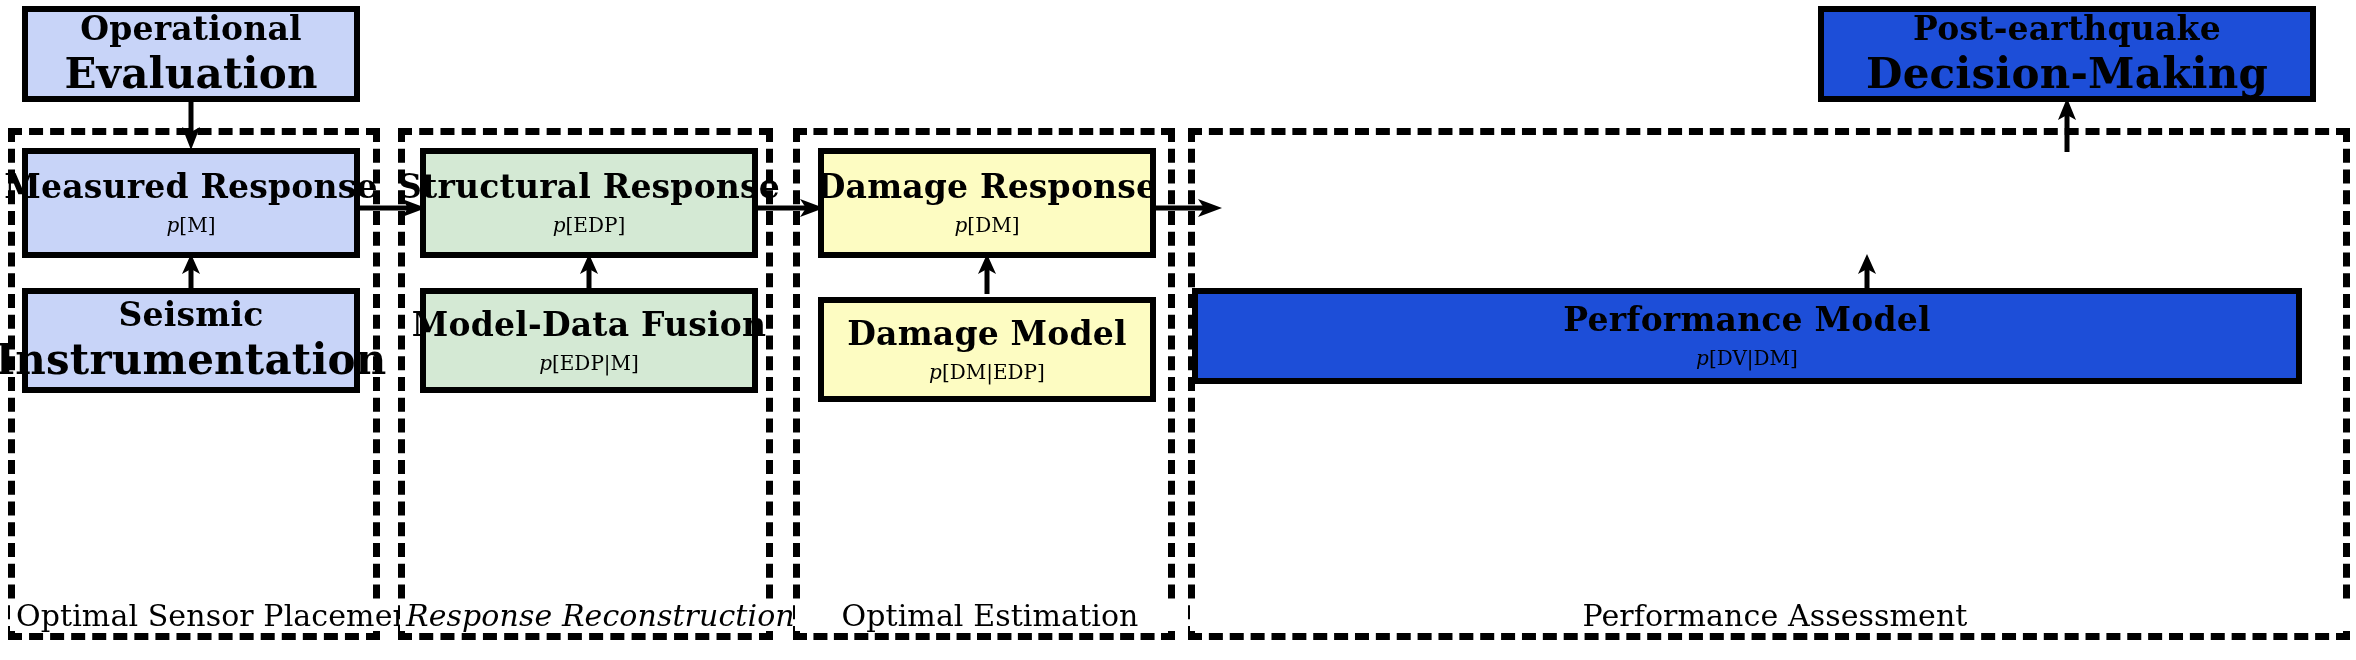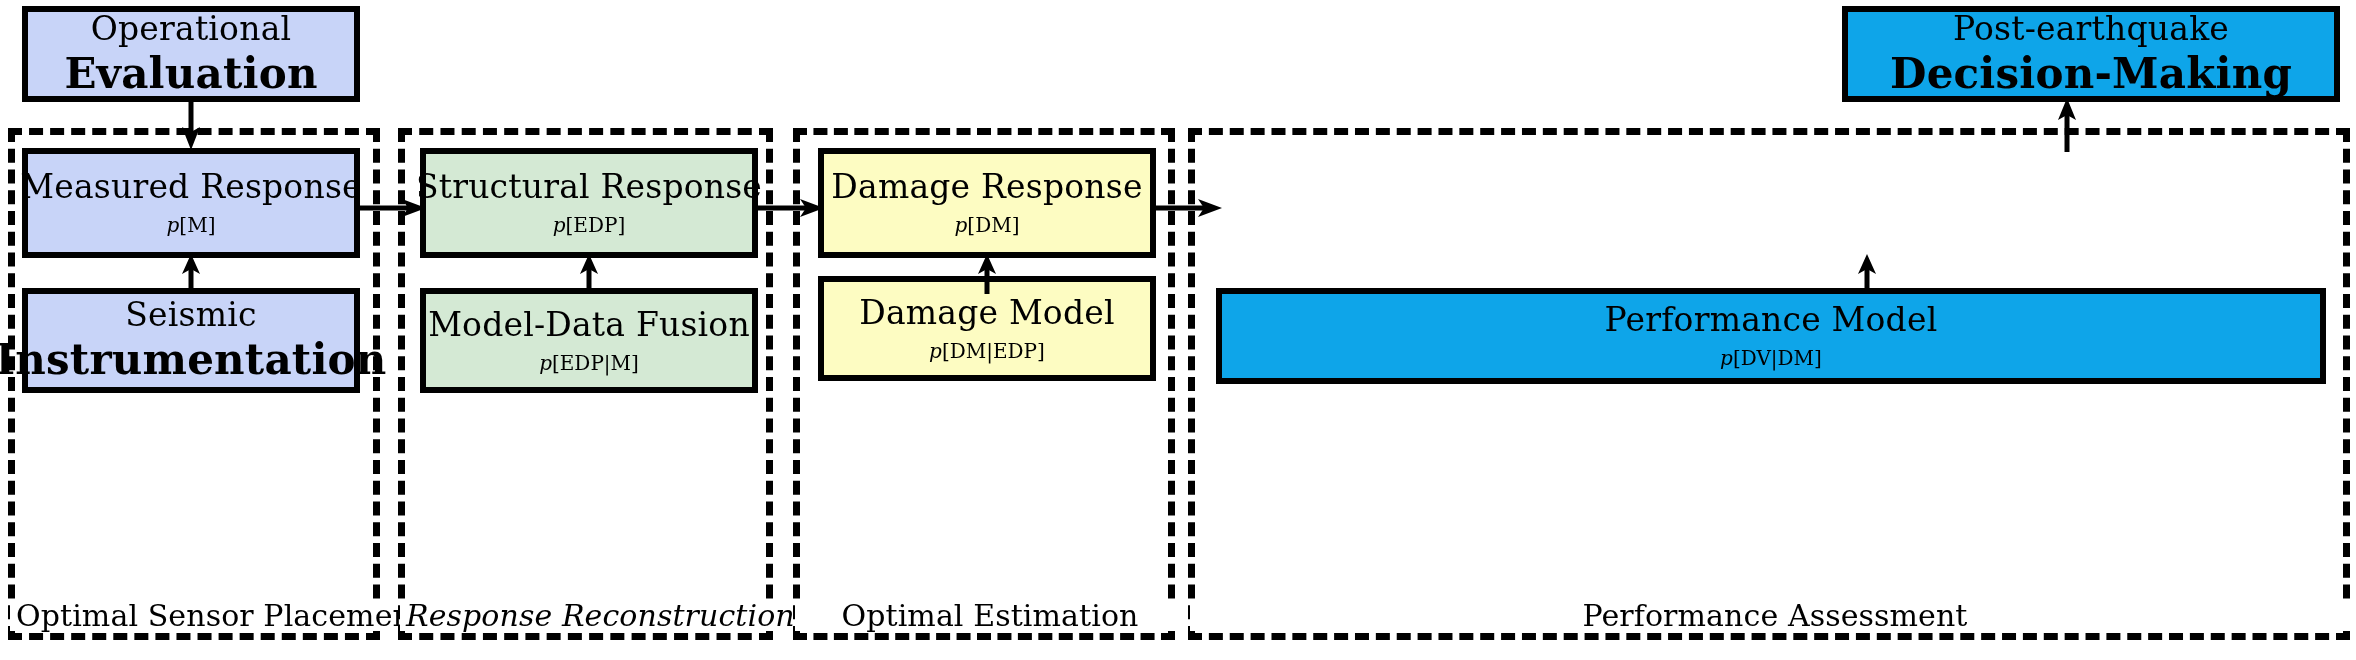--- a/index.html
+++ b/index.html
@@ -36,29 +36,29 @@
     position:absolute;
     border:6px solid #000;
     box-sizing:border-box;
     display:flex;
     flex-direction:column;
     align-items:center;
     justify-content:center;
     text-align:center;
     line-height:1.18;
   }
-  .box .t1{font-weight:400;font-size:33px;letter-spacing:0.2px;white-space:nowrap;}
+  .box .t1{font-weight:700;font-size:33px;letter-spacing:0.2px;white-space:nowrap;}
   .box .t2{font-weight:700;font-size:42px;letter-spacing:0.2px;white-space:nowrap;}
   .box .prob{font-size:20px;font-weight:400;margin-top:7px;white-space:nowrap;}
   .box .prob i{font-style:italic;font-family:"DejaVu Serif","Liberation Serif",serif;}
 
   .c-blue  {background:#c8d4f8;}
   .c-green {background:#d4e9d4;}
   .c-yellow{background:#fdfcc2;}
-  .c-pink  {background:#0ea5e9;margin-left:24px;}
+  .c-pink  {background:#1d4ed8;}
 
   
   .arrow{position:absolute;}
   .arrow svg{display:block;overflow:visible;}
 </style>
 </head>
 <body>
 
 <div id="canvas">
 
@@ -95,21 +95,21 @@
 
   <div class="group-label" style="left:400px;top:601px;width:371px;font-style:italic;">Response Reconstruction</div>
 
   <div class="group" style="left:793px;top:128px;width:382px;height:512px;"></div>
 
   <div class="box c-yellow" style="left:818px;top:148px;width:338px;height:110px;align-items:center;">
     <div class="t1">Damage Response</div>
     <div class="prob"><i>p</i><span>[DM]</span></div>
   </div>
 
-  <div class="box c-yellow" style="left:818px;top:276px;width:338px;height:105px;">
+  <div class="box c-yellow" style="left:818px;top:297px;width:338px;height:105px;">
     <div class="t1">Damage Model</div>
     <div class="prob"><i>p</i><span>[DM|EDP]</span></div>
   </div>
 
   <div class="group-label" style="left:795px;top:601px;width:378px;">Optimal Estimation</div>
 
   <div class="group" style="left:1188px;top:128px;width:1162px;height:512px;"></div>
 
   <div class="box c-pink" style="left:1818px;top:6px;width:498px;height:96px;">
     <div class="t1">Post-earthquake</div>

